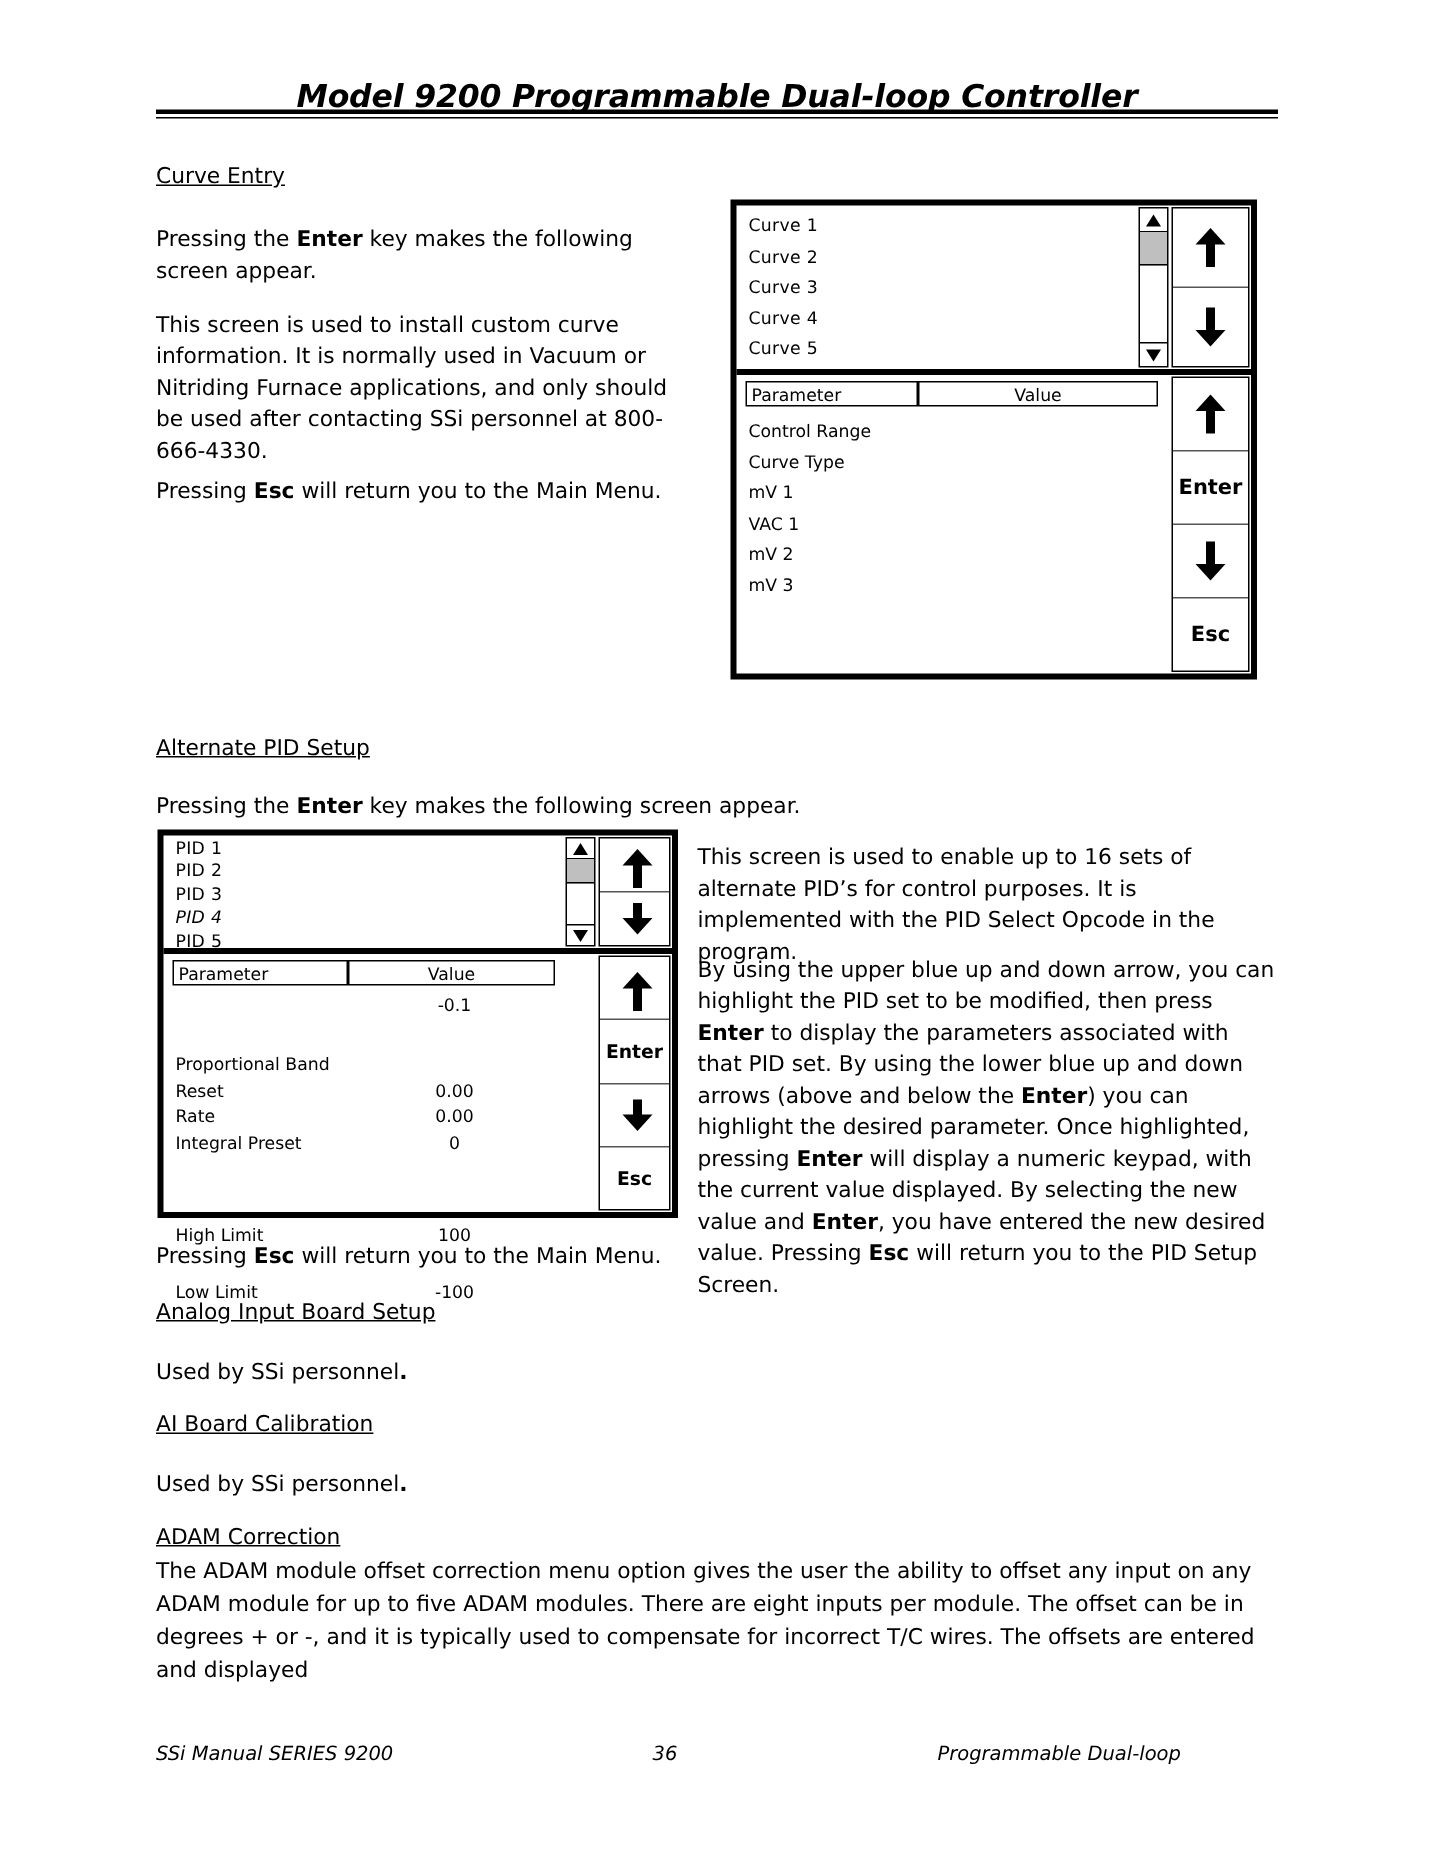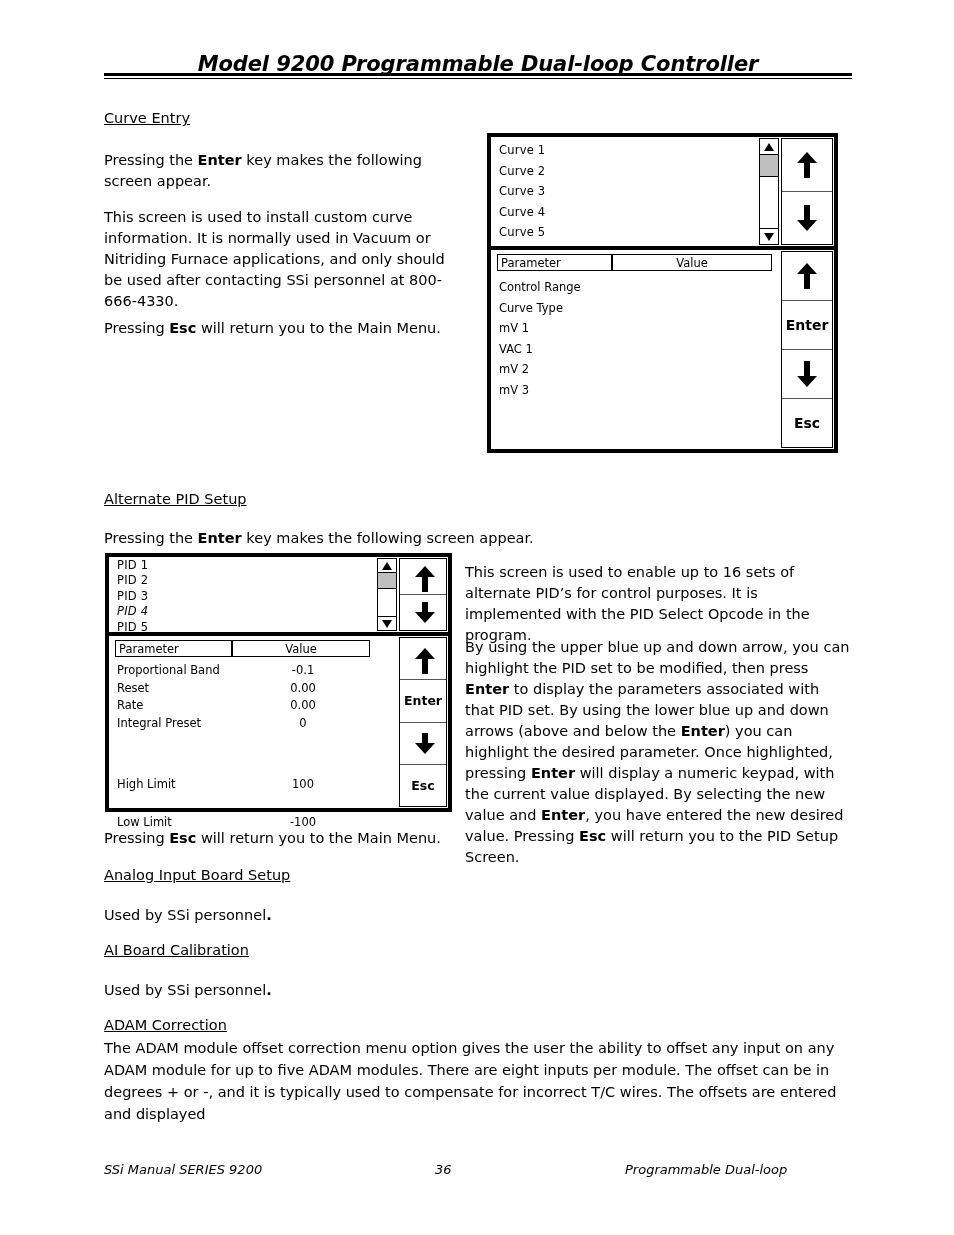--- a/index.html
+++ b/index.html
@@ -394,21 +394,21 @@
     </div>
 
     <div class="scr-bot" style="height:172px;">
       <div class="scr-params">
         <div class="ptbl-head">
           <div class="cell name" style="width:117px;">Parameter</div>
           <div class="cell val" style="width:138px;">Value</div>
         </div>
         <div class="ptbl-rows" style="margin-top:5px;">
           <div class="prow" style="line-height:17.5px;">
-            <div class="pname" style="width:117px;">Proportional Band</div>
+            <div class="pname" style="width:117px;margin-top:39px;">Proportional Band</div>
             <div class="pval" style="width:138px;">-0.1</div>
           </div>
           <div class="prow" style="line-height:17.5px;">
             <div class="pname" style="width:117px;">Reset</div>
             <div class="pval" style="width:138px;">0.00</div>
           </div>
           <div class="prow" style="line-height:17.5px;">
             <div class="pname" style="width:117px;">Rate</div>
             <div class="pval" style="width:138px;">0.00</div>
           </div>

